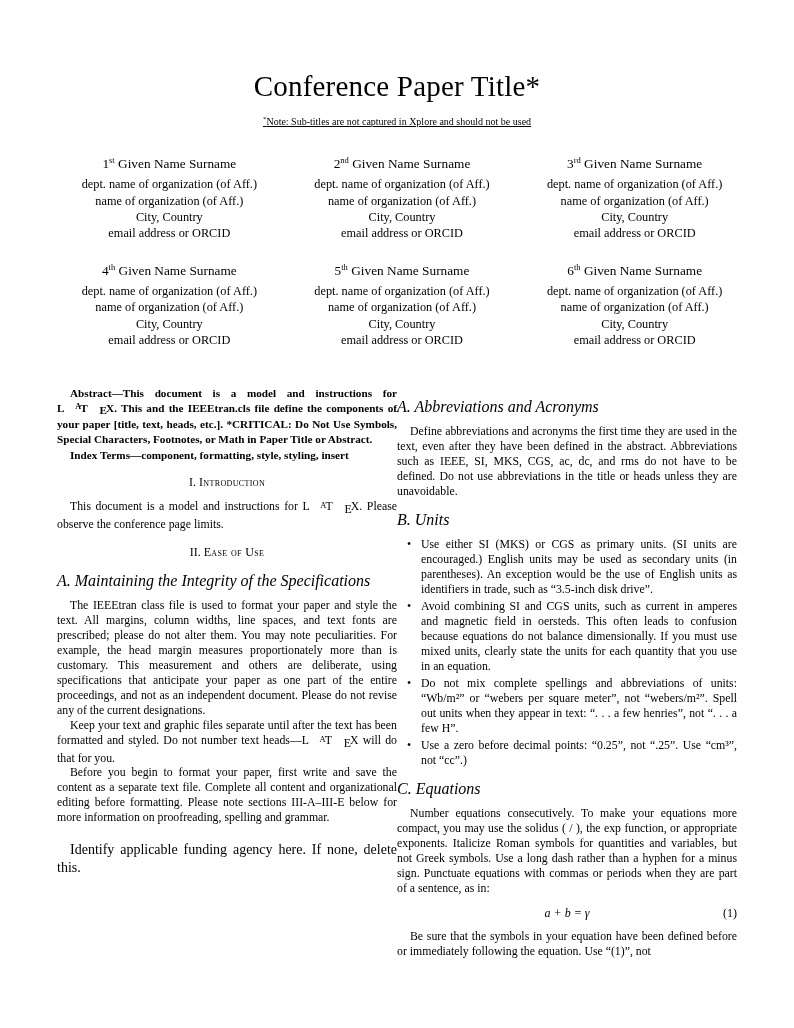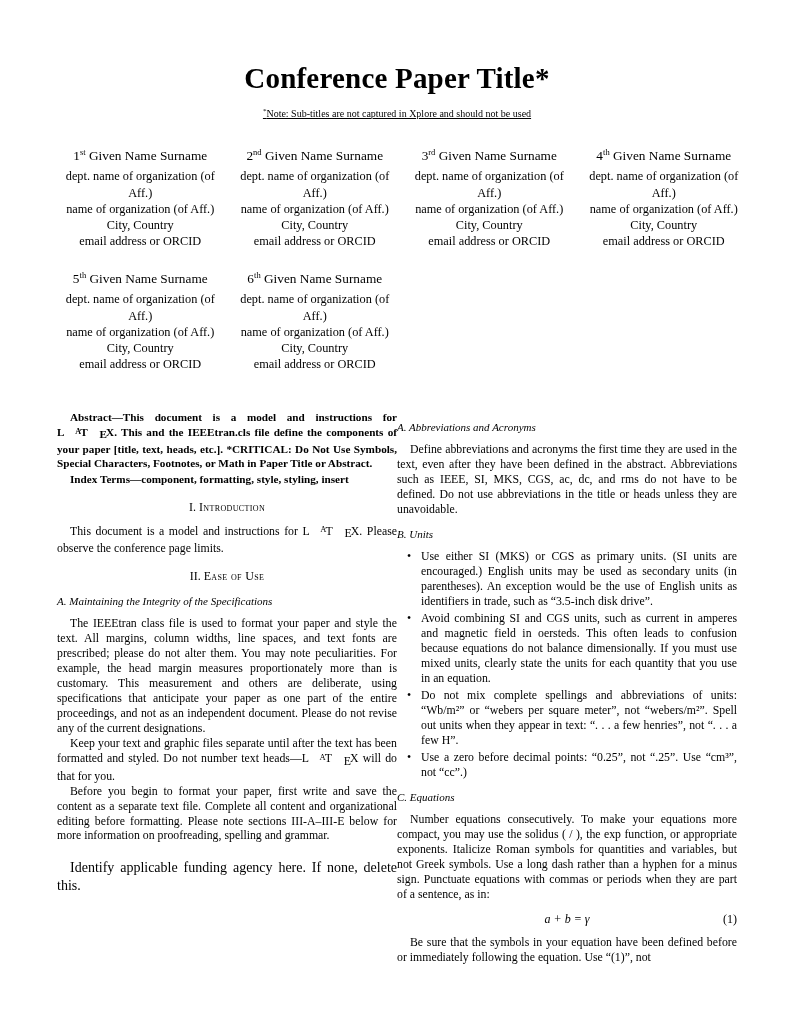--- a/index.html
+++ b/index.html
@@ -2,36 +2,36 @@
 <html><head>
 <meta charset="utf-8">
 <style>
   html,body{margin:0;padding:0;background:#ffffff;}
   .page{
     width:794px;height:1028px;box-sizing:border-box;
     padding:54px 57px 0 57px;
     font-family:"Liberation Serif","DejaVu Serif",serif;
     color:#000;overflow:hidden;background:#fff;
   }
-  .title{text-align:center;font-size:29px;font-weight:700;margin:8px 0 12px 0;letter-spacing:.2px;}
+  .title{text-align:center;font-size:29px;font-weight:400;margin:16px 0 12px 0;letter-spacing:.2px;}
   .title-note{text-align:center;font-size:10px;margin:0 0 28px 0;text-decoration:underline;}
   .title-note sup{font-size:7px;}
-  .authors{display:grid;grid-template-columns:1fr 1fr 1fr 1fr;column-gap:8px;row-gap:21px;width:690px;margin:0 auto;}
+  .authors{display:grid;grid-template-columns:1fr 1fr 1fr;column-gap:8px;row-gap:21px;width:690px;margin:0 auto;}
   .author{text-align:center;font-size:12.3px;line-height:1.32;}
   .author-name{font-size:13.3px;margin-bottom:3px;}
   .author-name sup{font-size:8.5px;}
   .italic{}
   .cols{display:flex;margin-top:38px;}
   .col{flex:1;min-width:0;font-size:11.8px;line-height:1.27;text-align:justify;}
   .col p{margin:0;text-indent:13px;}
   .abstract{font-weight:bold;font-size:11.2px;line-height:1.3;}
   .index-terms{font-weight:bold;font-size:11.2px;line-height:1.3;margin-top:1px !important;}
   .sec{font-weight:400;font-size:12px;text-align:center;margin:13px 0 9px 0;text-indent:0;}
   .sc{font-variant:small-caps;letter-spacing:.03em;}
-  .subsec{font-weight:400;font-style:italic;font-size:11px;text-align:left;margin:11px 0 7px 0;}
+  .subsec{font-weight:400;font-style:italic;font-size:16px;text-align:left;margin:11px 0 7px 0;}
   .latex{white-space:nowrap;}
   .lx-a{display:inline-block;font-size:72%;vertical-align:.28em;margin-left:-.28em;margin-right:-.1em;}
   .lx-e{display:inline-block;vertical-align:-.21em;margin-left:-.11em;margin-right:-.08em;}
   .bullet{display:flex;margin:0 0 2px 10px;}
   .bullet-marker{width:14px;flex:none;}
   .bullet-text{flex:1;min-width:0;text-align:justify;}
   .equation{position:relative;text-align:center;margin:10px 0 8px 0;font-size:12px;}
   .eq-body{font-style:italic;}
   .eq-num{position:absolute;right:0;top:0;font-style:normal;}
   .funding-note{font-size:14px;margin-top:16px !important;text-indent:9px;}

